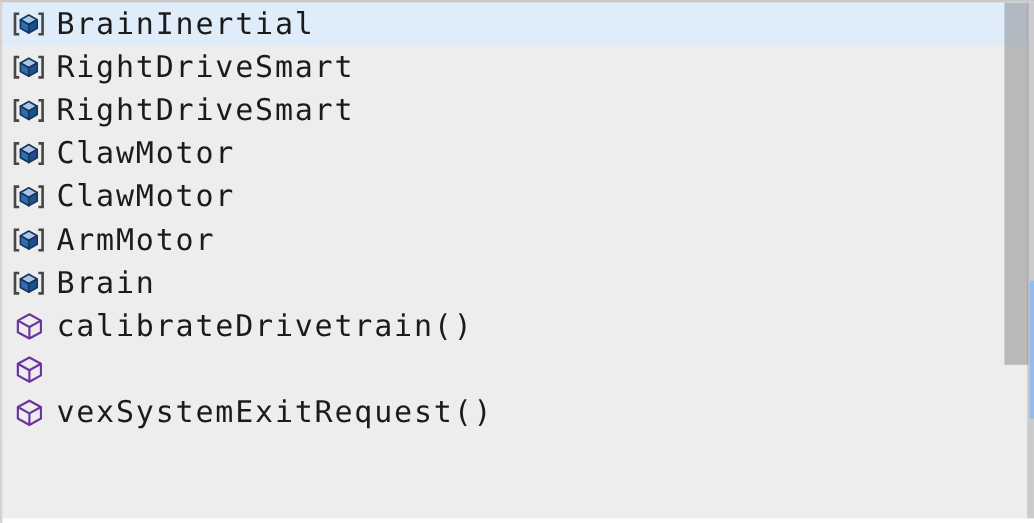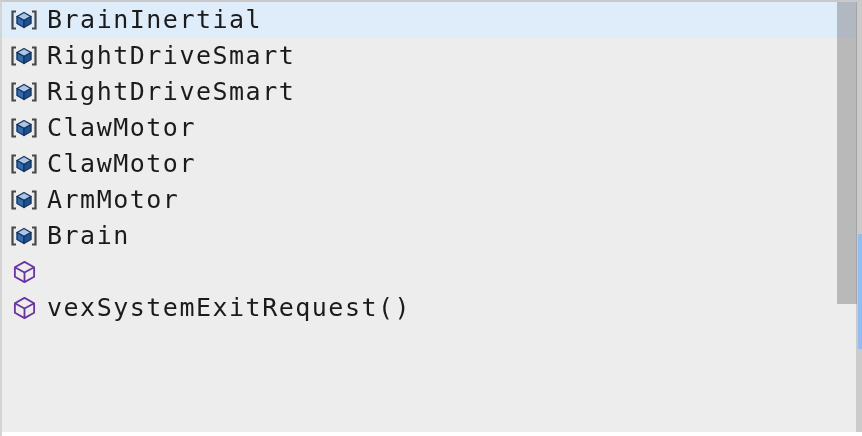--- a/index.html
+++ b/index.html
@@ -129,20 +129,30 @@
     <span class="label">Brain</span>
   </div>
       <div class="row">
     <span class="icon"><svg width="25" height="26" viewBox="0 0 26 26">
             <g fill="none" stroke="#6b35a0" stroke-width="1.9" stroke-linejoin="round">
               <path d="M13 2.5 L23 8 V18 L13 23.5 L3 18 V8 Z"></path>
               <path d="M3 8 L13 13.5 L23 8"></path>
               <path d="M13 13.5 V23.5"></path>
             </g>
           </svg></span>
+    <span class="label">calibrateDrivetrain()</span>
+  </div>
+      <div class="row">
+    <span class="icon"><svg width="25" height="26" viewBox="0 0 26 26">
+            <g fill="none" stroke="#6b35a0" stroke-width="1.9" stroke-linejoin="round">
+              <path d="M13 2.5 L23 8 V18 L13 23.5 L3 18 V8 Z"></path>
+              <path d="M3 8 L13 13.5 L23 8"></path>
+              <path d="M13 13.5 V23.5"></path>
+            </g>
+          </svg></span>
   </div>
       <div class="row">
     <span class="icon"><svg width="25" height="26" viewBox="0 0 26 26">
             <g fill="none" stroke="#6b35a0" stroke-width="1.9" stroke-linejoin="round">
               <path d="M13 2.5 L23 8 V18 L13 23.5 L3 18 V8 Z"></path>
               <path d="M3 8 L13 13.5 L23 8"></path>
               <path d="M13 13.5 V23.5"></path>
             </g>
           </svg></span>
     <span class="label">vexSystemExitRequest()</span>

